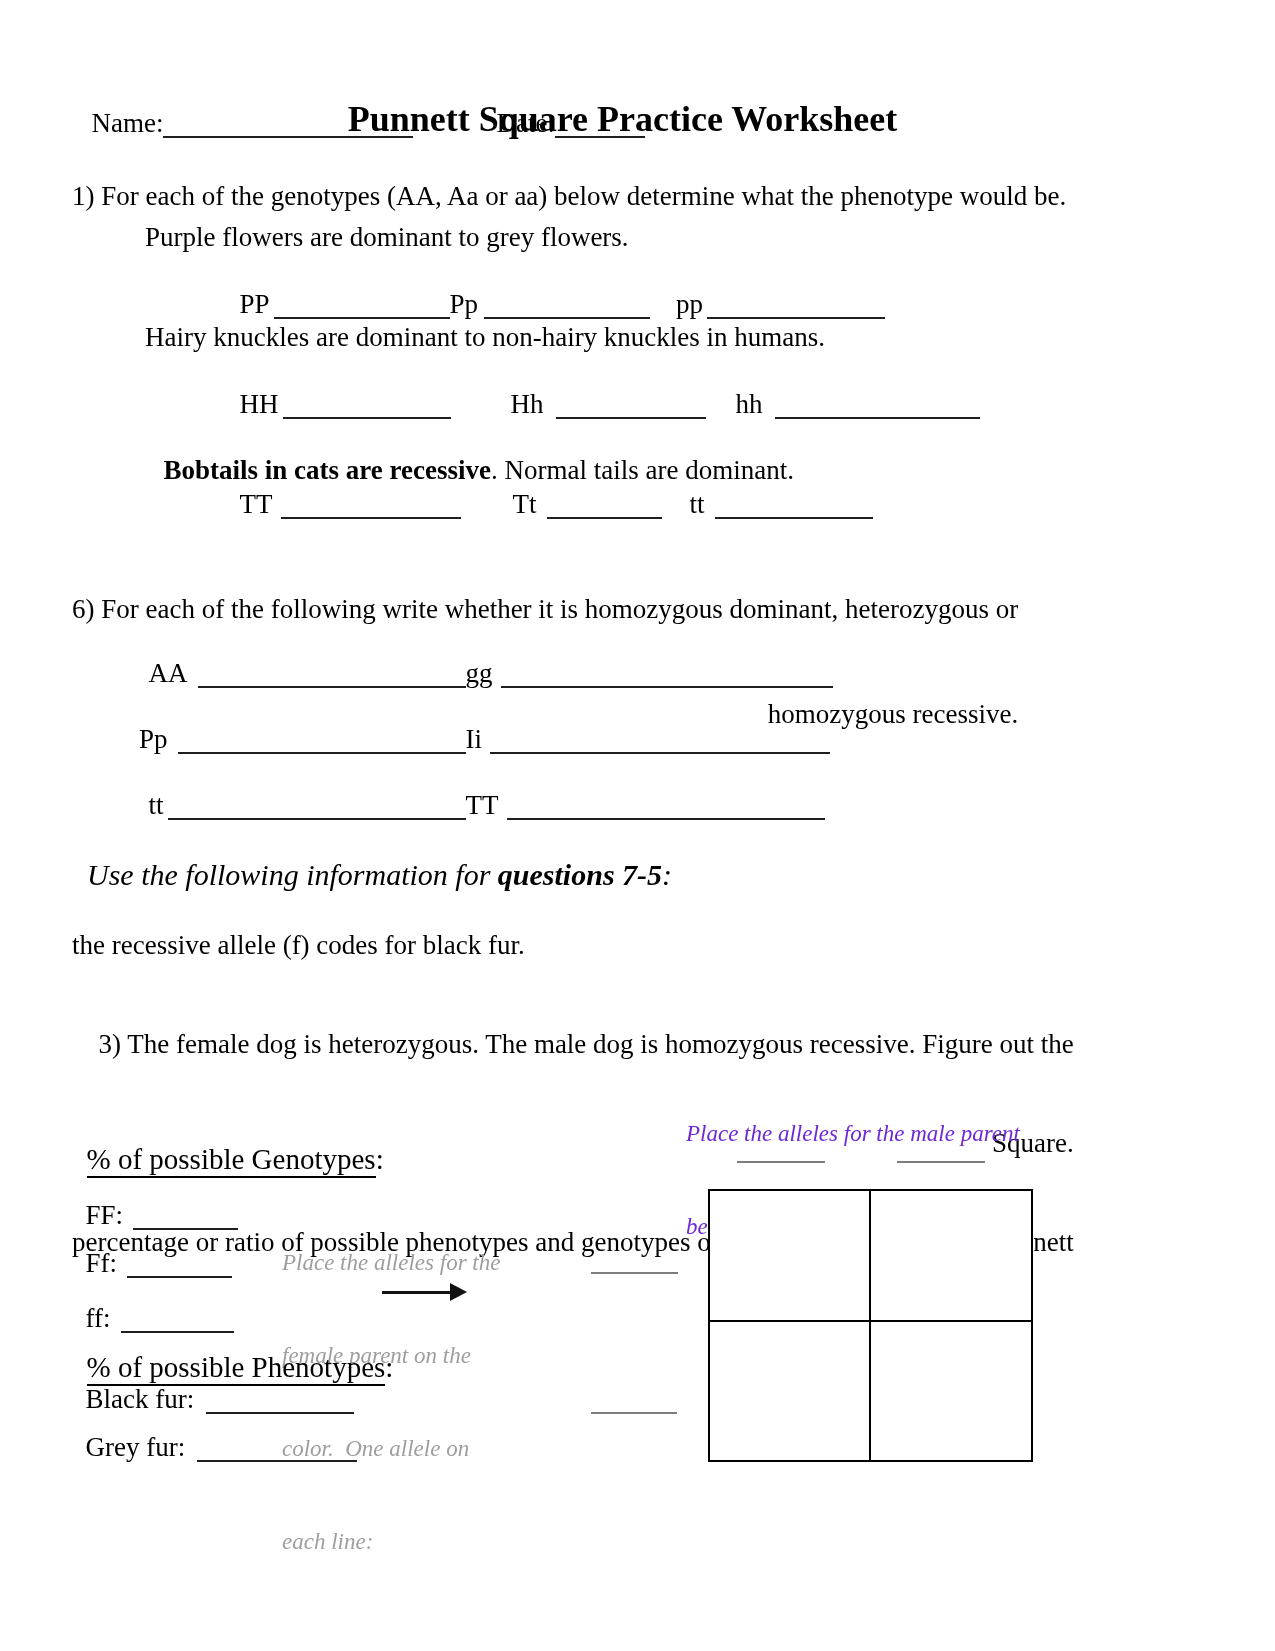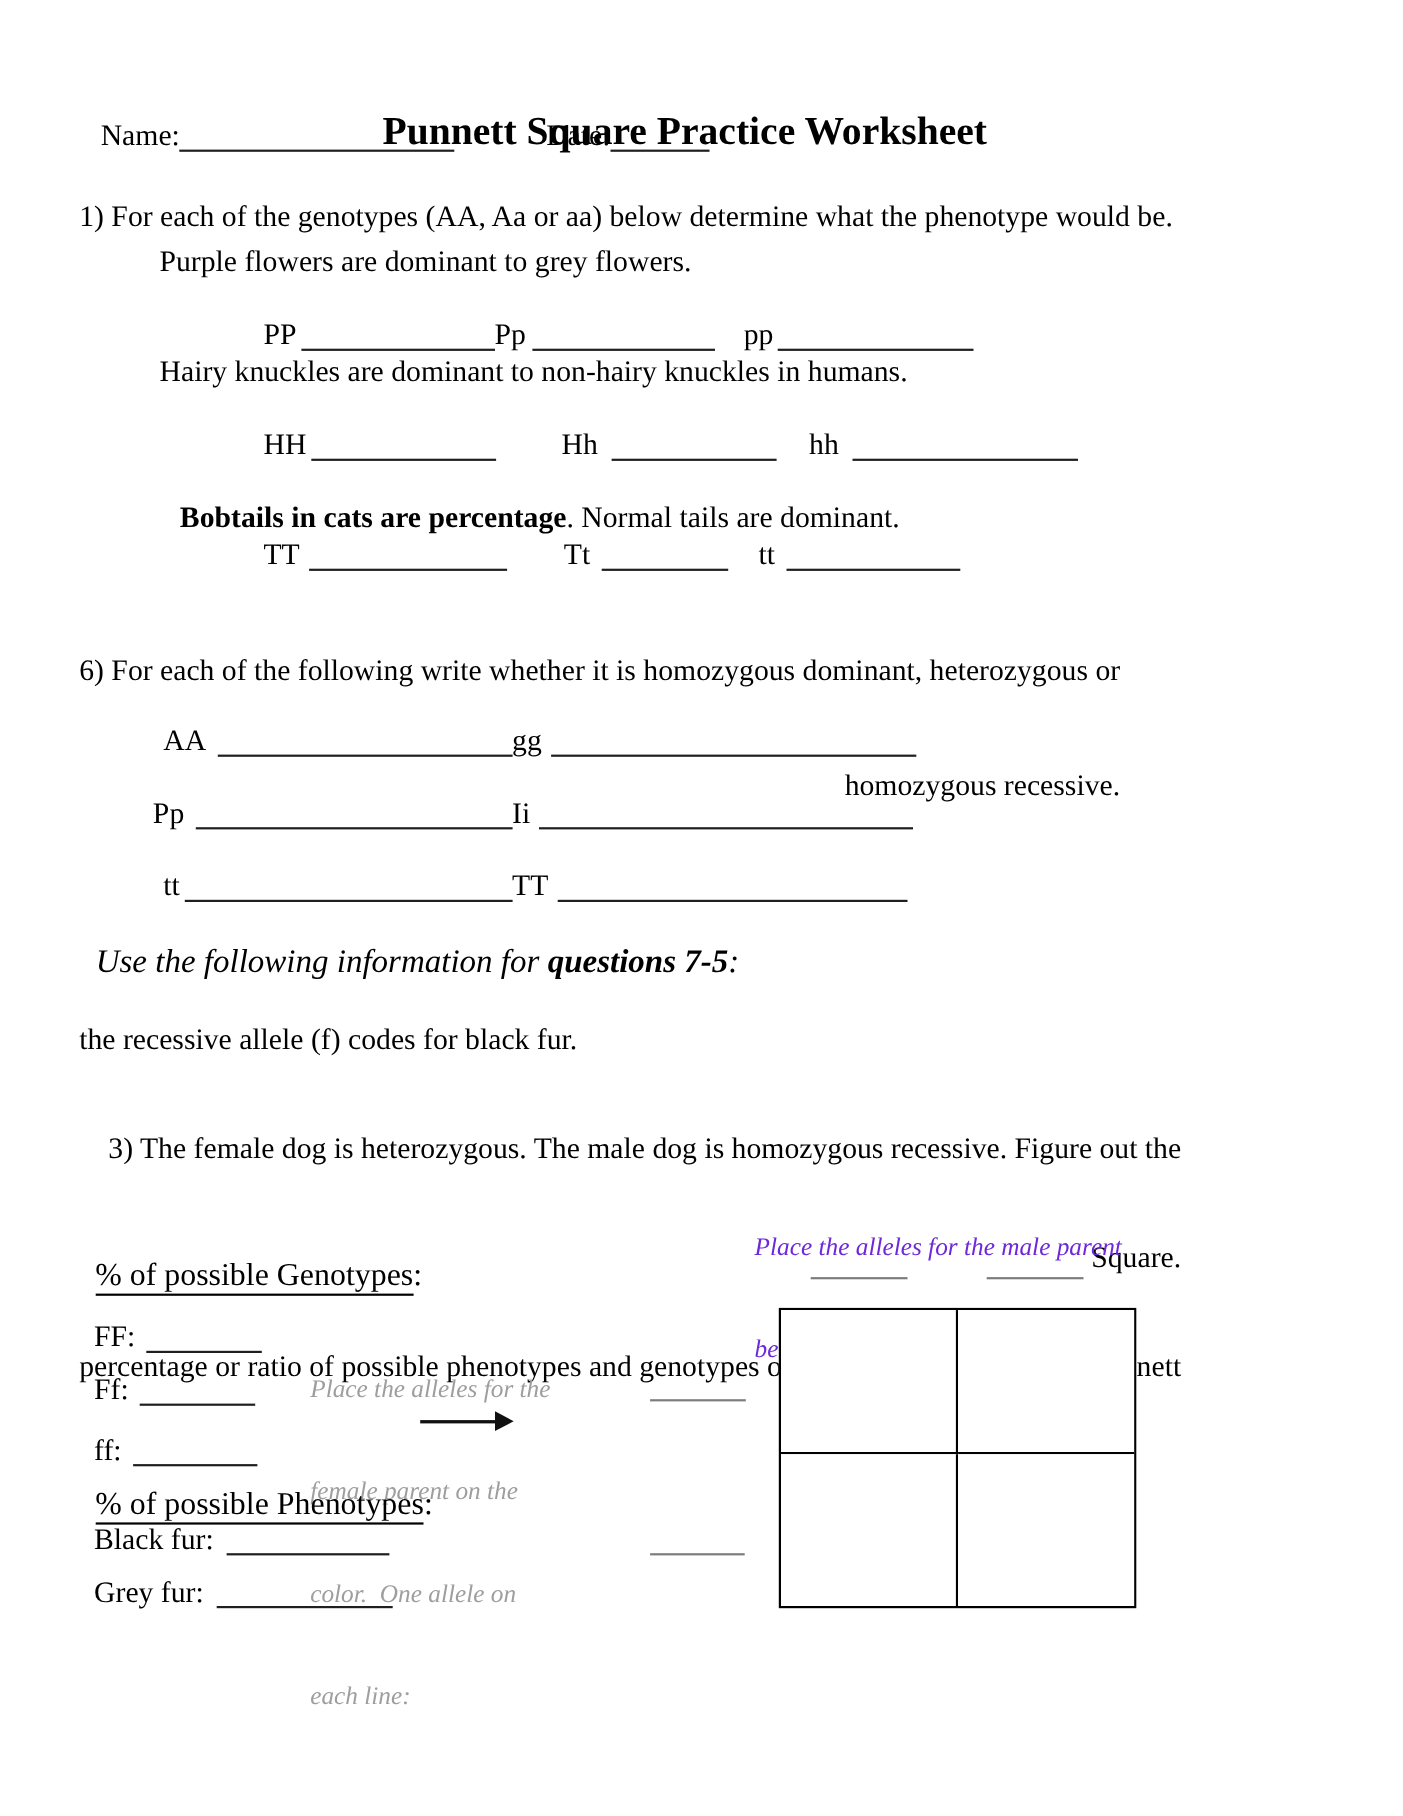--- a/index.html
+++ b/index.html
@@ -66,21 +66,21 @@
 <div class="abs body-text" style="left:226px;top:255px;">
   <span>PP</span><span class="blank" style="width:176px;margin-left:4px;"></span><span>Pp</span><span class="blank" style="width:166px;margin-left:6px;"></span><span style="margin-left:26px;">pp</span><span class="blank" style="width:178px;margin-left:4px;"></span>
 </div>
 
 <div class="abs body-text" style="left:145px;top:321px;">Hairy knuckles are dominant to non-hairy knuckles in humans.</div>
 <div class="abs body-text" style="left:226px;top:355px;">
   <span>HH</span><span class="blank" style="width:168px;margin-left:4px;"></span><span style="margin-left:60px;">Hh</span><span class="blank" style="width:150px;margin-left:12px;"></span><span style="margin-left:30px;">hh</span><span class="blank" style="width:205px;margin-left:12px;"></span>
 </div>
 
 <div class="abs body-text" style="left:150px;top:421px;">
-  <span class="bold">Bobtails in cats are percentage</span><span>. Normal tails are dominant.</span>
+  <span class="bold">Bobtails in cats are recessive</span><span>. Normal tails are dominant.</span>
 </div>
 <div class="abs body-text" style="left:226px;top:455px;">
   <span>TT</span><span class="blank" style="width:180px;margin-left:8px;"></span><span style="margin-left:52px;">Tt</span><span class="blank" style="width:115px;margin-left:10px;"></span><span style="margin-left:28px;">tt</span><span class="blank" style="width:158px;margin-left:10px;"></span>
 </div>
 
 <div class="abs body-text" style="left:72px;top:522px;line-height:35px;">
   <div class="line">6) For each of the following write whether it is homozygous dominant, heterozygous or</div>
   <div class="line">homozygous recessive.</div>
 </div>
 

